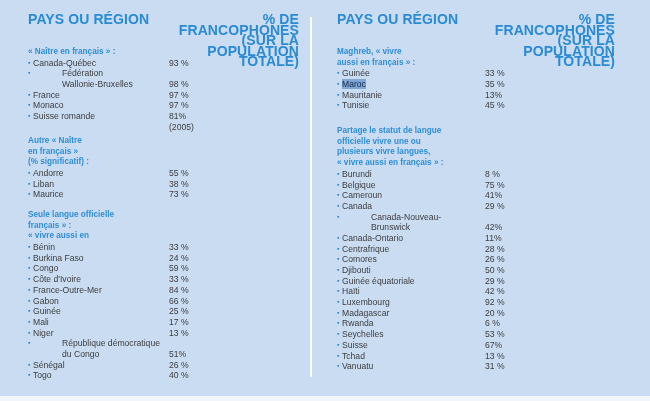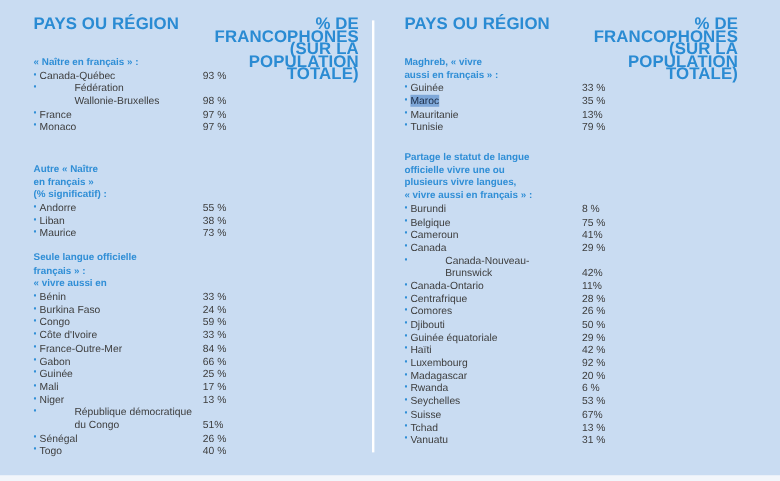--- a/index.html
+++ b/index.html
@@ -82,20 +82,25 @@
       <div class="row">
           <span class="bullet">▪</span>
           <span class="name">France</span>
           <span class="val">97 %</span>
         </div>
       <div class="row">
           <span class="bullet">▪</span>
           <span class="name">Monaco</span>
           <span class="val">97 %</span>
         </div>
+      <div class="row">
+          <span class="bullet">▪</span>
+          <span class="name">Suisse romande</span>
+          <span class="val">81% (2005)</span>
+        </div>
     </div>
 
     <div class="section" style="top:136px">
       <div class="sec-title">
         <div>Autre « Naître</div>
         <div>en français »</div>
         <div>(% significatif) :</div>
       </div>
       <div class="row">
           <span class="bullet">▪</span>
@@ -207,21 +212,21 @@
           <span class="val" style="left:148px">35 %</span>
         </div>
       <div class="row">
           <span class="bullet">▪</span>
           <span class="name">Mauritanie</span>
           <span class="val" style="left:148px">13%</span>
         </div>
       <div class="row">
           <span class="bullet">▪</span>
           <span class="name">Tunisie</span>
-          <span class="val" style="left:148px">79 %</span>
+          <span class="val" style="left:148px">45 %</span>
         </div>
     </div>
 
     <div class="section" style="top:126px">
       <div class="sec-title">
         <div>Partage le statut de langue</div>
         <div>officielle vivre une ou</div>
         <div>plusieurs vivre langues,</div>
         <div>« vivre aussi en français » :</div>
       </div>

